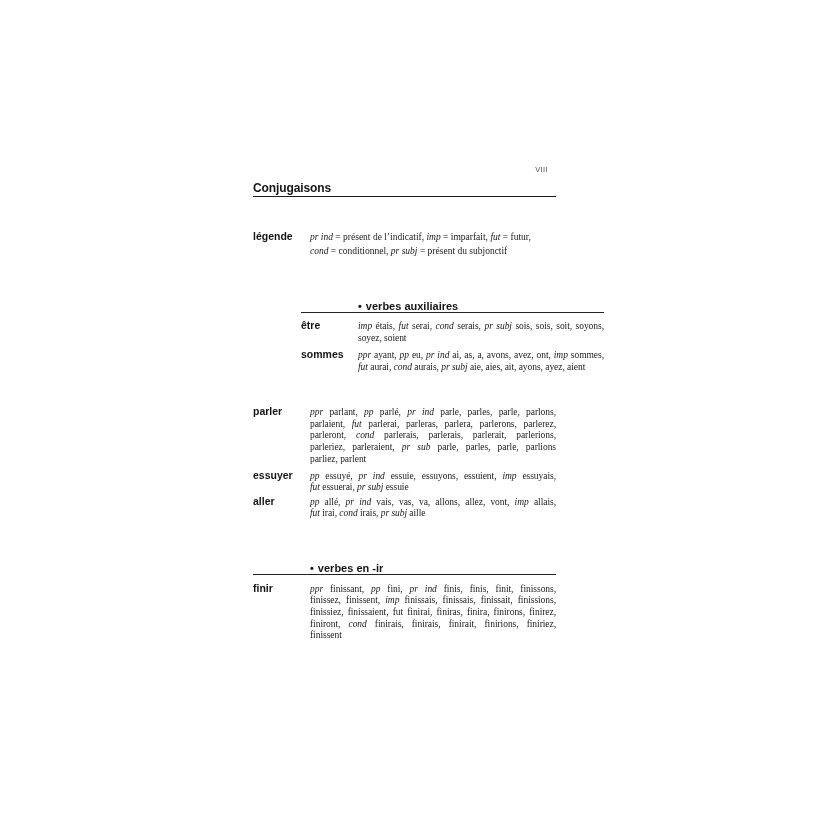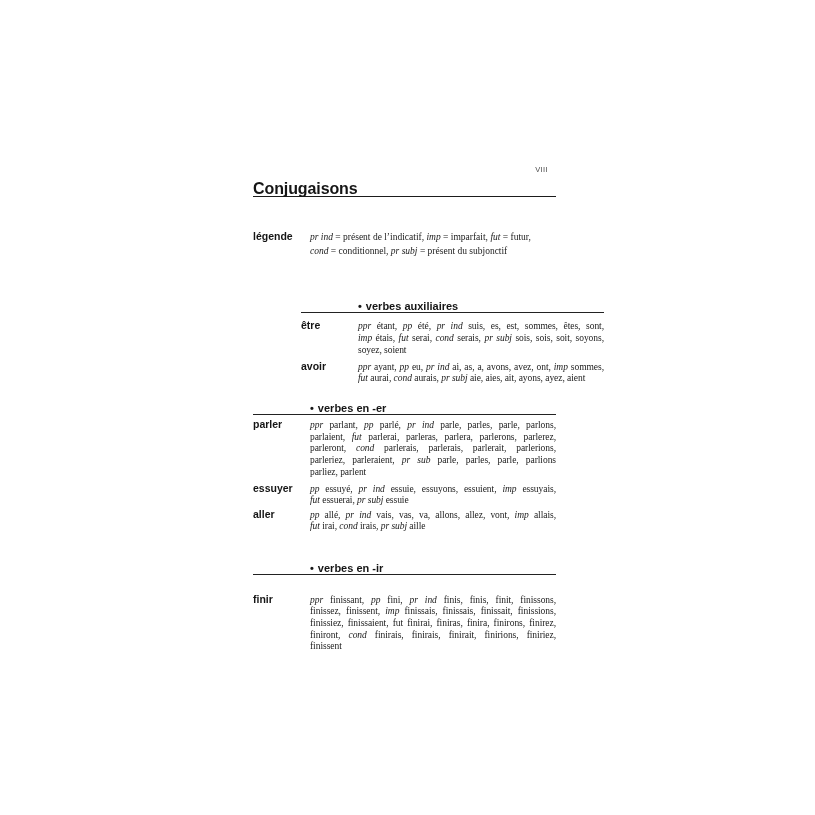--- a/index.html
+++ b/index.html
@@ -33,21 +33,21 @@
     color: #4a4a4a;
   }
   .title {
     position: absolute;
     top: 180.5px;
     left: 0;
     width: 303px;
     margin: 0;
     font-family: "Liberation Sans", sans-serif;
     font-weight: bold;
-    font-size: 16px;
+    font-size: 12px;
     letter-spacing: -0.1px;
     line-height: 15px;
     color: #151515;
     border-bottom: 1.6px solid #1b1b1b;
   }
   .legend-row {
     position: absolute;
     top: 230px;
     left: 0;
     width: 303px;
@@ -85,21 +85,21 @@
     font-family: "Liberation Sans", sans-serif;
     font-weight: bold;
     font-size: 11px;
     line-height: 12px;
     color: #151515;
     border-bottom: 1.1px solid #222222;
   }
   .bullet { margin-right: 4px; }
   .sec-0 .entries { margin-top: 6.9px; }
   .sec-1 .entries { margin-top: 3.1px; }
-  .sec-2 .entries { margin-top: 18px; }
+  .sec-2 .entries { margin-top: 7px; }
   .entry {
     display: flex;
     align-items: baseline;
   }
   .entry + .entry { margin-top: 3.3px; }
   .sec-1 .entry:nth-child(3) { margin-top: 0.6px; }
   .verb {
     flex: none;
     width: 57px;
     font-family: "Liberation Sans", sans-serif;
@@ -139,38 +139,36 @@
         <div class="lg-line"><i>cond</i><span> = conditionnel, </span><i>pr subj</i><span> = présent du subjonctif</span></div>
       </div>
   </div>
   <div id="sections">
   <section class="section sec-0">
     <h2 class="sec-header"><span class="bullet">•</span><span class="sec-title">verbes auxiliaires</span></h2>
     <div class="entries">
   <div class="entry">
     <div class="verb">être</div>
     <div class="conj">
-              <div class="line"><i>ppr</i><span> étant, </span><i>pp</i><span> été, </span><i>pr ind</i><span> suis, es, est, sommes, êtes, sont,</span></div>
               <div class="line"><i>imp</i><span> étais, </span><i>fut</i><span> serai, </span><i>cond</i><span> serais, </span><i>pr subj</i><span> sois, sois, soit, soyons,</span></div>
               <div class="line last"><span>soyez, soient</span></div>
             </div>
   </div>
 
   <div class="entry">
-    <div class="verb">avoir</div>
+    <div class="verb">sommes</div>
     <div class="conj">
               <div class="line"><i>ppr</i><span> ayant, </span><i>pp</i><span> eu, </span><i>pr ind</i><span> ai, as, a, avons, avez, ont, </span><i>imp</i><span> sommes,</span></div>
               <div class="line last"><i>fut</i><span> aurai, </span><i>cond</i><span> aurais, </span><i>pr subj</i><span> aie, aies, ait, ayons, ayez, aient</span></div>
             </div>
   </div>
 </div>
   </section>
 
   <section class="section sec-1">
-    <h2 class="sec-header"><span class="bullet">•</span><span class="sec-title">verbes en -er</span></h2>
     <div class="entries">
   <div class="entry">
     <div class="verb">parler</div>
     <div class="conj">
               <div class="line"><i>ppr</i><span> parlant, </span><i>pp</i><span> parlé, </span><i>pr ind</i><span> parle, parles, parle, parlons,</span></div>
               <div class="line"><span>parlaient, </span><i>fut</i><span> parlerai, parleras, parlera, parlerons, parlerez,</span></div>
               <div class="line"><span>parleront, </span><i>cond</i><span> parlerais, parlerais, parlerait, parlerions,</span></div>
               <div class="line"><span>parleriez, parleraient, </span><i>pr sub</i><span> parle, parles, parle, parlions</span></div>
               <div class="line last"><span>parliez, parlent</span></div>
             </div>

